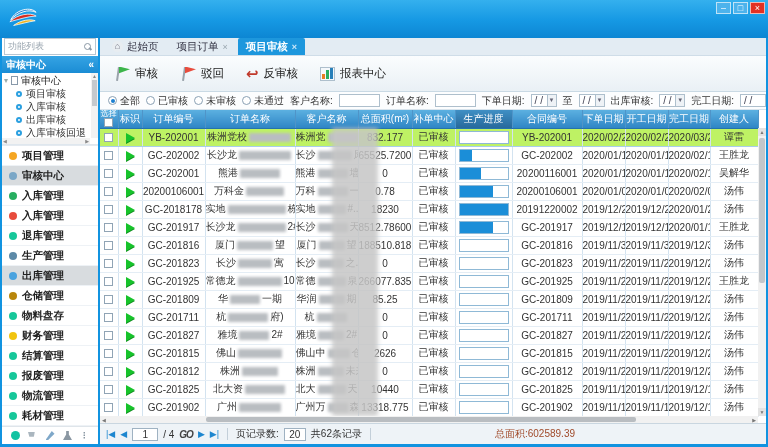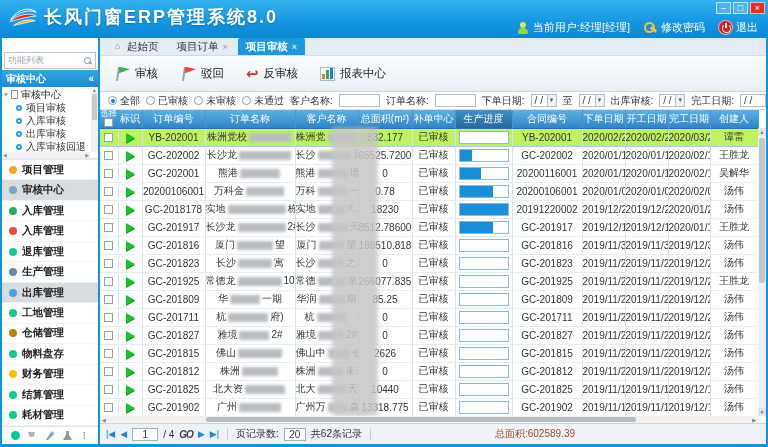--- a/index.html
+++ b/index.html
@@ -24,21 +24,21 @@
   .ico-key::before { content:""; position:absolute; left:0; top:1px; width:7px; height:7px; border:2px solid #f3c23a; border-radius:50%; }
   .ico-key::after { content:""; position:absolute; left:6px; top:7px; width:7px; height:3px; background:#f3c23a; transform:rotate(40deg); }
   .ico-power { width:13px; height:13px; border-radius:50%; background:#d61f1f; position:relative; box-shadow:0 0 0 1px #f0a9a9; }
   .ico-power::before { content:""; position:absolute; left:6px; top:2px; width:1.5px; height:5px; background:#fff; }
   .ico-power::after { content:""; position:absolute; left:3px; top:3px; width:7px; height:7px; border:1.5px solid #fff; border-top-color:transparent; border-radius:50%; }
 
   
   .appbody { display:flex; height:406px; }
   
   .sidebar { width:96px; margin-left:2px; background:#fff; display:flex; flex-direction:column; }
-  .sb-search { height:17px; margin:14px 2px 1px 2px; border:1px solid #b8c6d2; background:#fff; display:flex; align-items:center; justify-content:space-between; padding:0 3px; color:#9aa6b0; font-size:9px; }
+  .sb-search { height:17px; margin:0 2px 1px 2px; border:1px solid #b8c6d2; background:#fff; display:flex; align-items:center; justify-content:space-between; padding:0 3px; color:#9aa6b0; font-size:9px; }
   .mag { width:8px; height:8px; position:relative; }
   .mag::before { content:""; position:absolute; left:0; top:0; width:5px; height:5px; border:1.5px solid #8a98a5; border-radius:50%; }
   .mag::after { content:""; position:absolute; left:5px; top:5px; width:3px; height:1.5px; background:#8a98a5; transform:rotate(45deg); }
   .sb-paneltitle { height:17px; background:linear-gradient(180deg,#35a4e4,#1b8cd4); color:#fff; display:flex; align-items:center; justify-content:space-between; padding:0 4px; font-size:10px; font-weight:bold; }
   .sb-tree { position:relative; height:72px; border-bottom:1px solid #dfe7ee; padding:1px 8px 6px 2px; overflow:hidden; }
   .tree-root { display:flex; align-items:center; gap:3px; font-size:10px; color:#222; height:13px; }
   .tw { color:#9aa; font-size:8px; }
   .doc { width:7px; height:9px; border:1px solid #8899aa; background:#fff; }
   .tree-item { display:flex; align-items:center; gap:4px; height:13px; padding-left:12px; font-size:10px; color:#333; cursor:pointer; white-space:nowrap; }
   .tdot { width:6px; height:6px; border:2px solid #2a9fe0; border-radius:50%; background:#fff; flex:none; }
@@ -125,41 +125,26 @@
 
 <div class="window">
 
   <div class="titlebar">
     <div class="brand">
       <svg class="logo" viewBox="0 0 32 26">
         <path d="M3 16 C9 4, 25 2, 30 8 C22 4, 10 8, 3 16 Z" fill="#1e7fd0" stroke="#fff" stroke-width="1"></path>
         <path d="M2 18 C10 10, 24 8, 30 12 C22 12, 10 16, 2 18 Z" fill="#d82c20" stroke="#fff" stroke-width="0.8"></path>
         <path d="M6 22 C14 16, 24 15, 29 17 C22 18, 12 21, 6 22 Z" fill="#f0b31c" stroke="#fff" stroke-width="0.8"></path>
       </svg>
-      <span class="apptitle">长风门窗ERP管理系统8.0</span>
     </div>
     <div class="winctrls">
       <span class="wbtn">–</span>
       <span class="wbtn">□</span>
       <span class="wbtn close">×</span>
     </div>
-    <div class="userbar">
-      <span class="useritem">
-        <span class="ico-user"></span>
-        <span>当前用户:经理[经理]</span>
-      </span>
-      <span class="useritem">
-        <span class="ico-key"></span>
-        <span>修改密码</span>
-      </span>
-      <span class="useritem">
-        <span class="ico-power"></span>
-        <span>退出</span>
-      </span>
-    </div>
   </div>
 
   <div class="appbody">
 
     <aside class="sidebar">
       <div class="sb-search">
         <span>功能列表</span>
         <span class="mag"></span>
       </div>
       <div class="sb-paneltitle">
@@ -230,24 +215,20 @@
           <div class="mod">
             <span class="mico" style="background: rgb(93, 138, 168);"></span>
             <span>生产管理</span>
           </div>
 
           <div class="mod sel">
             <span class="mico" style="background: rgb(74, 163, 223);"></span>
             <span>出库管理</span>
           </div>
 
-          <div class="mod">
-            <span class="mico" style="background: rgb(22, 199, 154);"></span>
-            <span>工地管理</span>
-          </div>
 
           <div class="mod">
             <span class="mico" style="background: rgb(184, 134, 11);"></span>
             <span>仓储管理</span>
           </div>
 
           <div class="mod">
             <span class="mico" style="background: rgb(22, 199, 154);"></span>
             <span>物料盘存</span>
           </div>
@@ -256,21 +237,29 @@
             <span class="mico" style="background: rgb(241, 196, 15);"></span>
             <span>财务管理</span>
           </div>
 
           <div class="mod">
             <span class="mico" style="background: rgb(22, 199, 154);"></span>
             <span>结算管理</span>
           </div>
 
 
-
+          <div class="mod">
+            <span class="mico" style="background: rgb(22, 199, 154);"></span>
+            <span>报废管理</span>
+          </div>
+
+          <div class="mod">
+            <span class="mico" style="background: rgb(22, 199, 154);"></span>
+            <span>物流管理</span>
+          </div>
 
           <div class="mod">
             <span class="mico" style="background: rgb(22, 199, 154);"></span>
             <span>耗材管理</span>
           </div>
 
       </div>
       <div class="sb-footer">
         <span class="fi fi-dot"></span>
         <span class="fi fi-cart"></span>

